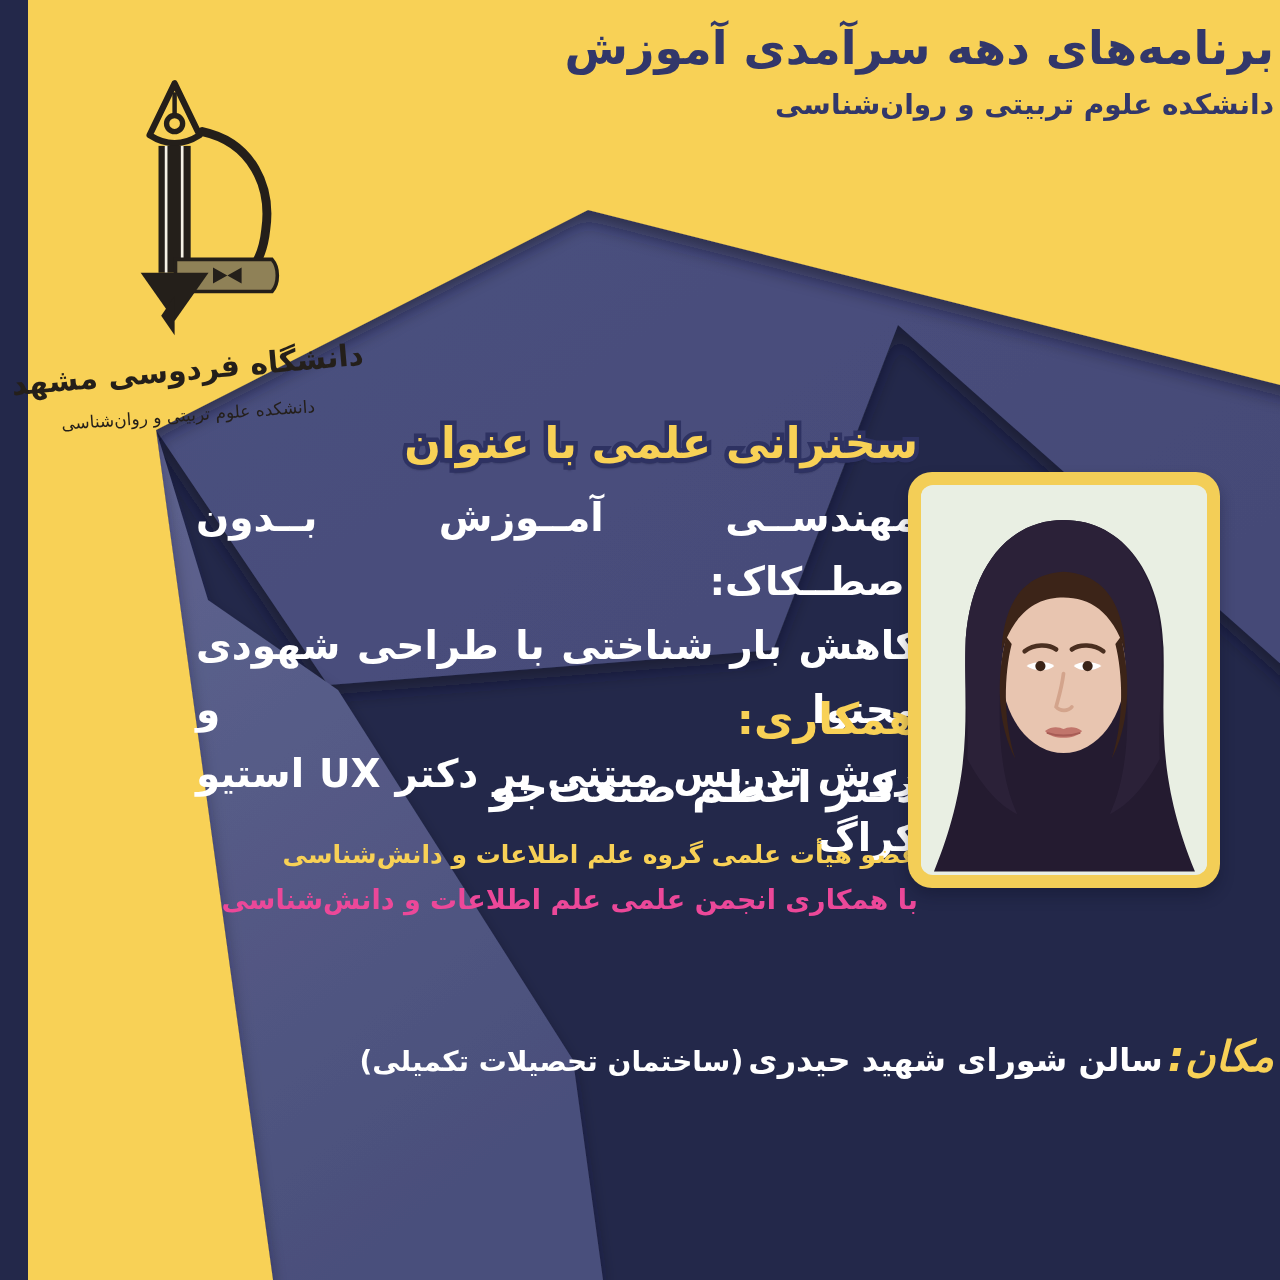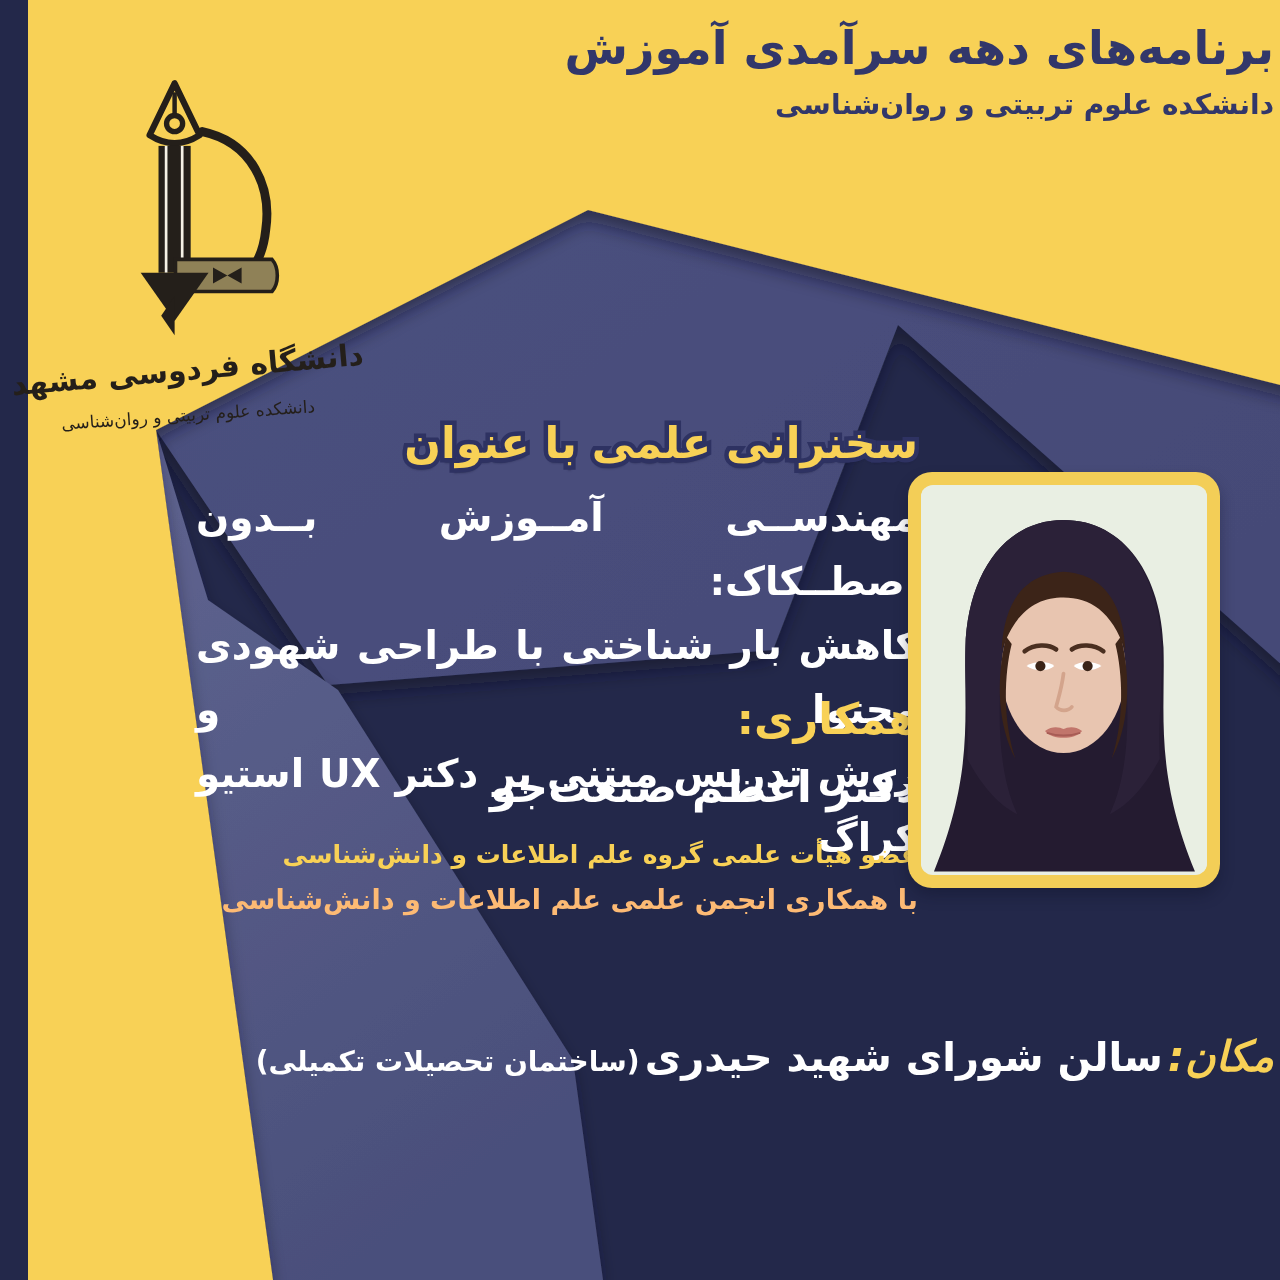--- a/index.html
+++ b/index.html
@@ -30,37 +30,37 @@
   .kicker-fill{position:absolute;top:0;right:0;color:#F8D156;}
 
   
   .event-title{top:486px;right:390px;width:722px;color:#FFFFFF;}
   .event-title-line{font-size:39px;font-weight:700;line-height:64px;text-align:justify;text-align-last:justify;}
 
   
   .speaker-label{top:694px;right:390px;font-size:43px;font-weight:700;color:#F8D156;white-space:nowrap;}
   .speaker-name{top:762px;right:390px;font-size:43px;font-weight:700;color:#FFFFFF;white-space:nowrap;}
   .speaker-role{top:840px;right:390px;font-size:25px;font-weight:700;color:#F8D156;white-space:nowrap;}
-  .speaker-collab{top:884px;right:390px;font-size:27px;font-weight:700;color:#fdba74;white-space:nowrap;}
+  .speaker-collab{top:884px;right:390px;font-size:27px;font-weight:700;color:#ec4899;white-space:nowrap;}
 
   
   .photo-frame{
     top:472px;left:908px;width:312px;height:416px;z-index:3;
     background:#F3CE57;border-radius:24px;box-sizing:border-box;padding:13px;
     box-shadow:0 8px 14px rgba(15,18,40,.35);
   }
   .photo-inner{width:100%;height:100%;border-radius:12px;overflow:hidden;background:#E9EFE3;}
   .photo-inner svg{display:block;width:100%;height:100%;}
 
   
   .detail-row{right:34px;text-align:right;white-space:nowrap;}
   .row-location{top:1032px;}
   .row-time{top:1142px;}
   .detail-label{font-size:42px;font-weight:700;color:#F8D156;font-style:italic;}
-  .detail-main{font-size:40px;font-weight:700;color:#FFFFFF;text-align:right;}
+  .detail-main{font-size:32px;font-weight:700;color:#FFFFFF;text-align:right;}
   .detail-note{font-size:28px;font-weight:700;color:#FFFFFF;}
 </style>
 </head>
 <body>
 
 <div class="poster">
 
   <svg class="bg-svg" viewBox="0 0 1280 1280" width="1280" height="1280" aria-hidden="true">
     <defs>
       <filter id="sheetShadow" x="-10%" y="-10%" width="120%" height="120%">

